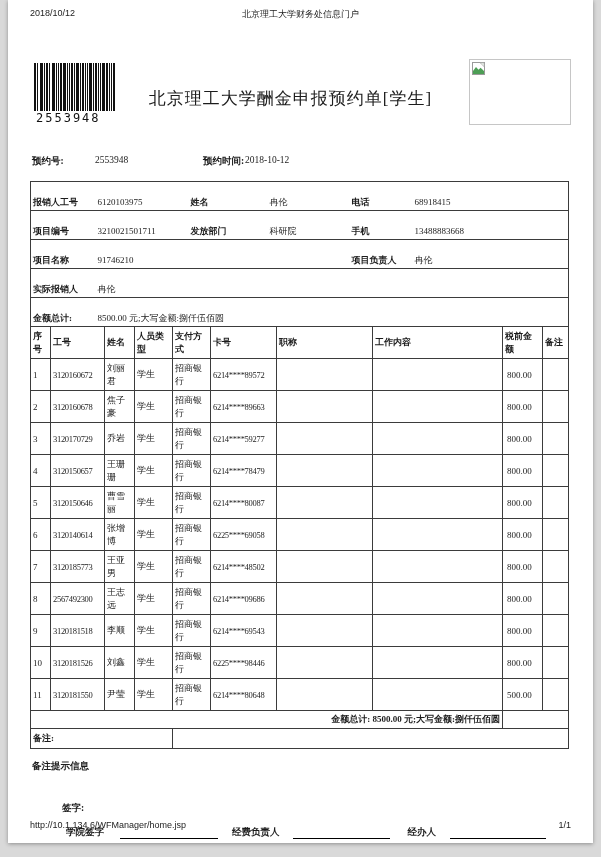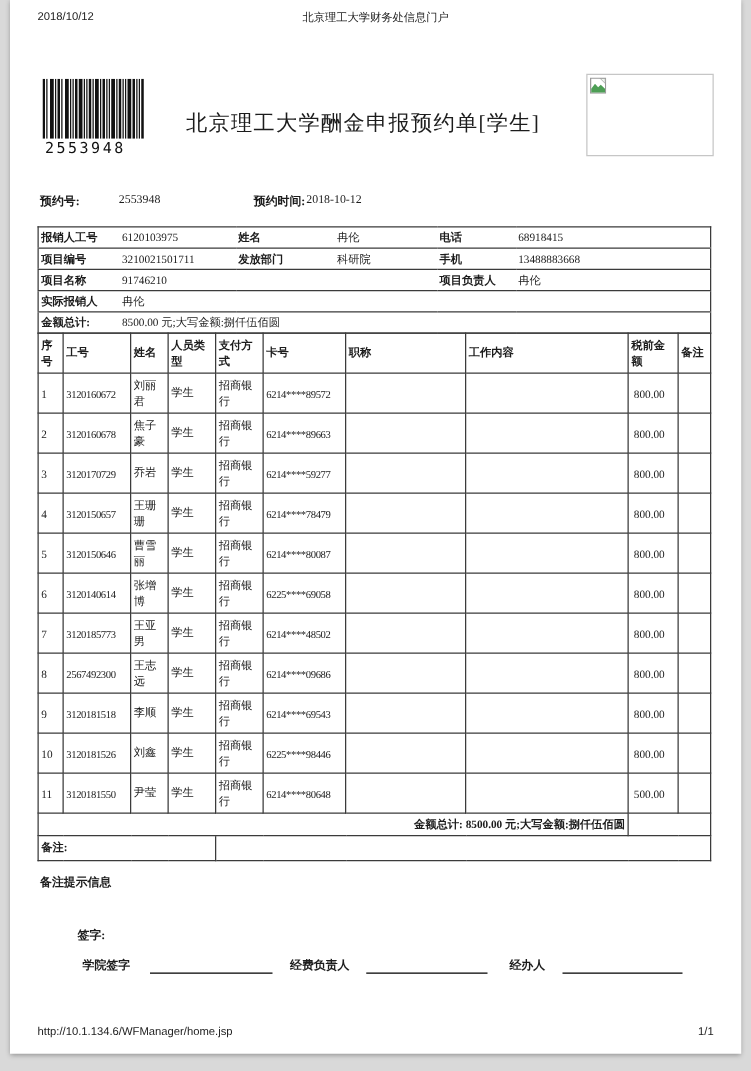--- a/index.html
+++ b/index.html
@@ -31,21 +31,21 @@
   .resv-row{position:relative;height:14px;margin-top:18px;font-size:9.5px;}
   .resv-row .f1{position:absolute;left:2px;}
   .resv-row .f2{position:absolute;left:65px;}
   .resv-row .f3{position:absolute;left:147px;margin-left:26px;}
   .resv-row .f4{position:absolute;left:215px;}
   .b{font-weight:bold;}
   
   table{border-collapse:collapse;table-layout:fixed;}
   .info-table{width:538px;margin-top:12px;border:1px solid #3b3b3b;font-size:9px;}
   .info-table tr{border-bottom:1px solid #3b3b3b;}
-  .info-table td{height:16px;padding:0 0 0 2px;vertical-align:middle;overflow:hidden;white-space:nowrap;}
+  .info-table td{height:16px;padding:12px 0 0 2px;vertical-align:middle;overflow:hidden;white-space:nowrap;}
   .info-table td.lbl{font-weight:bold;}
   
   .main-table{width:538px;margin-top:-1px;border:1px solid #3b3b3b;font-size:9px;padding-left:22px;}
   .main-table th,.main-table td{border:1px solid #3b3b3b;padding:1px 2px;vertical-align:middle;
     text-align:left;font-weight:normal;word-break:break-all;overflow:hidden;}
   .main-table thead th{font-weight:bold;height:29px;}
   .main-table tbody td{height:29px;}
   .main-table tbody td:nth-child(2),.main-table tbody td:nth-child(6){
     white-space:nowrap;font-size:8.5px;letter-spacing:-0.3px;word-break:keep-all;}
   .main-table tbody td:nth-child(9){padding-left:4px;}

